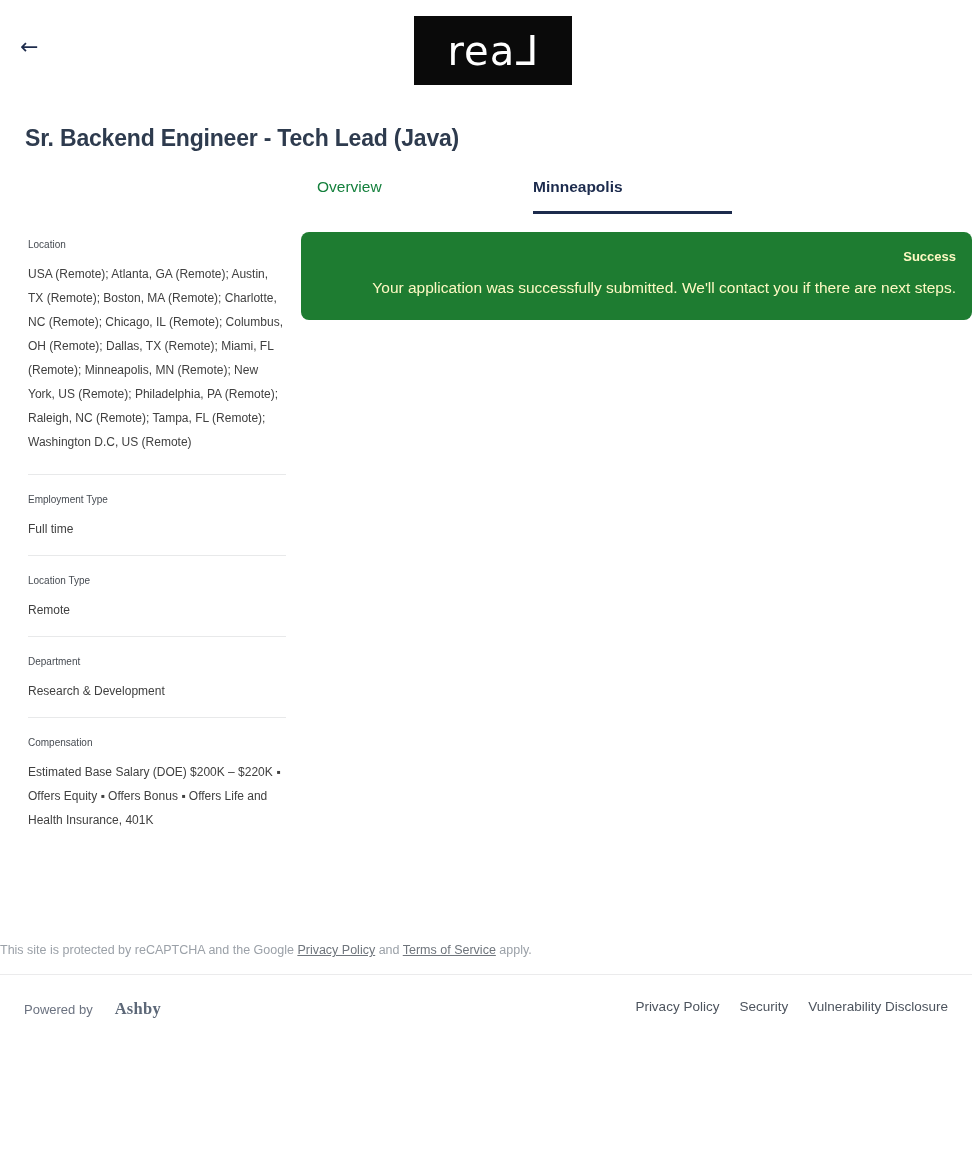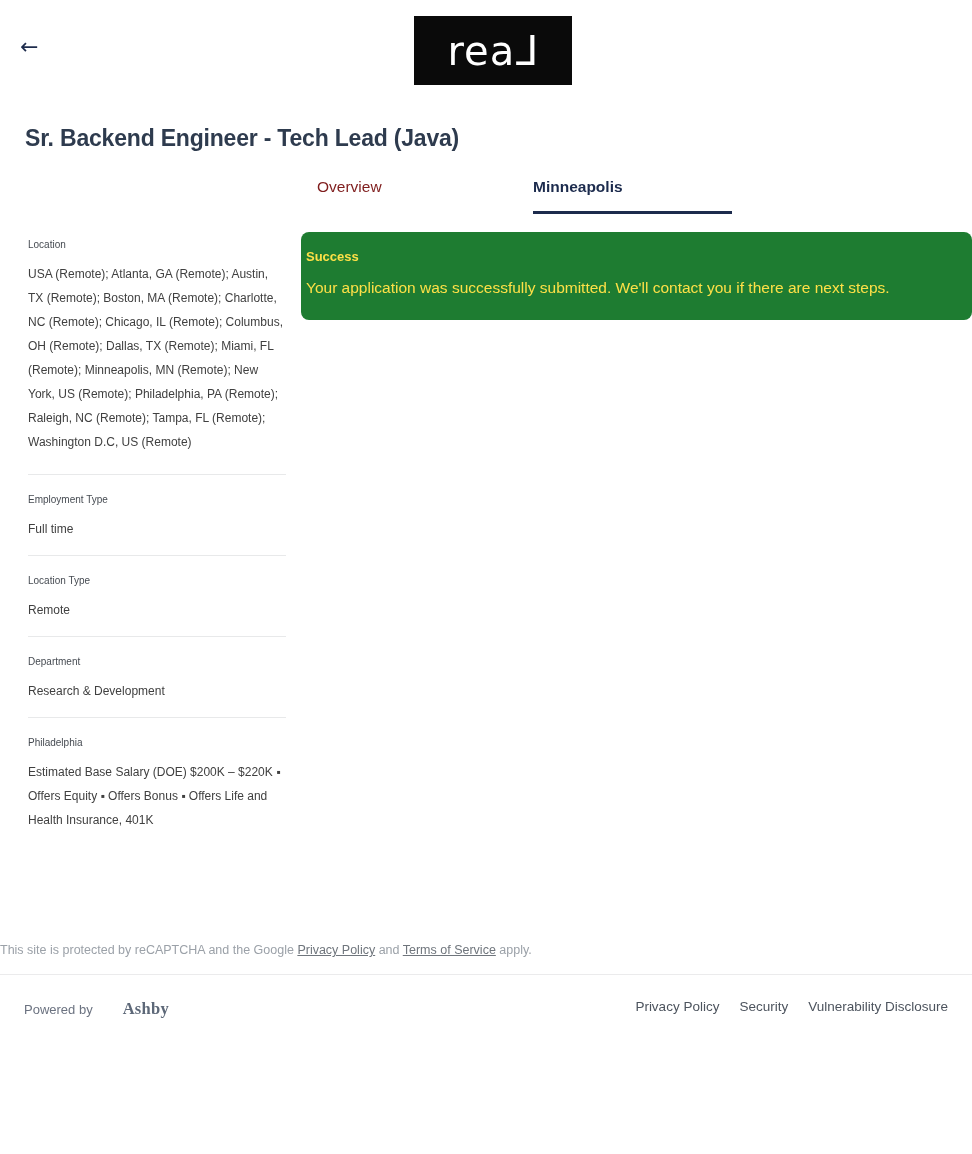--- a/index.html
+++ b/index.html
@@ -48,45 +48,45 @@
   .side-label { font-size: 10px; line-height: 16px; color: #464b52; margin-bottom: 9px; }
   .side-value { font-size: 12px; line-height: 24px; color: #404040; font-weight: 400; }
 
   
   .main { flex: 1 1 auto; margin-left: 15px; min-width: 0; }
   .tabs { display: flex; gap: 17px; margin-left: 16px; }
   .tab {
     width: 199px; background: none; border: none; text-align: left;
     font-family: "Liberation Sans", sans-serif;
     font-size: 15.5px; line-height: 19px; padding: 0 0 15px 0;
-    border-bottom: 3px solid transparent; cursor: pointer; color: #7f1d1d;
+    border-bottom: 3px solid transparent; cursor: pointer; color: #15803d;
   }
   .tab.active { color: #1c2b4d; font-weight: 700; border-bottom-color: #1c2b4d; }
 
   .banner {
     margin-top: 18px; background: #1e7c31; border-radius: 8px;
-    padding: 17px 16px 20px 5px; color: #fde047;
+    padding: 17px 16px 20px 5px; color: #fef9c3; text-align: right;
   }
   .banner-title { font-size: 13px; font-weight: 700; line-height: 16px; margin-bottom: 11px; }
   .banner-msg { font-size: 15.5px; font-weight: 400; line-height: 24px; }
 
   
   .recaptcha {
     margin-top: 96px; text-align: left;
     font-size: 12.5px; line-height: 17px; color: #9ba1a8;
   }
   .recaptcha a { color: #6f757c; text-decoration: underline; cursor: pointer; }
 
   
   .footer {
     margin-top: 15px; border-top: 1px solid #ebebec;
     height: 91px; padding: 24px 24px 0 24px;
     display: flex; justify-content: space-between; align-items: flex-start;
   }
-  .powered { display: flex; align-items: baseline; gap: 14px; }
+  .powered { display: flex; align-items: baseline; gap: 6px; }
   .powered-label { font-size: 13px; color: #6b7280; }
   .ashby-brand {
     font-family: "Liberation Serif", serif; font-weight: 700;
     font-size: 16.5px; color: #5d6878; letter-spacing: 0.3px;
     text-decoration: none; cursor: pointer; margin-left: 16px;
   }
   .footer-links { display: flex; gap: 20px; }
   .footer-link {
     font-size: 13.5px; color: #4d545e; text-decoration: none; cursor: pointer;
   }
@@ -118,21 +118,21 @@
     </div>
     <div class="side-section">
       <div class="side-label">Location Type</div>
       <div class="side-value">Remote</div>
     </div>
     <div class="side-section">
       <div class="side-label">Department</div>
       <div class="side-value">Research &amp; Development</div>
     </div>
     <div class="side-section">
-      <div class="side-label">Philadelphia</div>
+      <div class="side-label">Compensation</div>
       <div class="side-value">Estimated Base Salary (DOE) $200K – $220K ▪ Offers Equity ▪ Offers Bonus ▪ Offers Life and Health Insurance, 401K</div>
     </div>
   </aside>
 
   <div class="main">
     <div class="tabs">
       <button class="tab">Overview</button>
       <button class="tab active">Minneapolis</button>
     </div>
 

